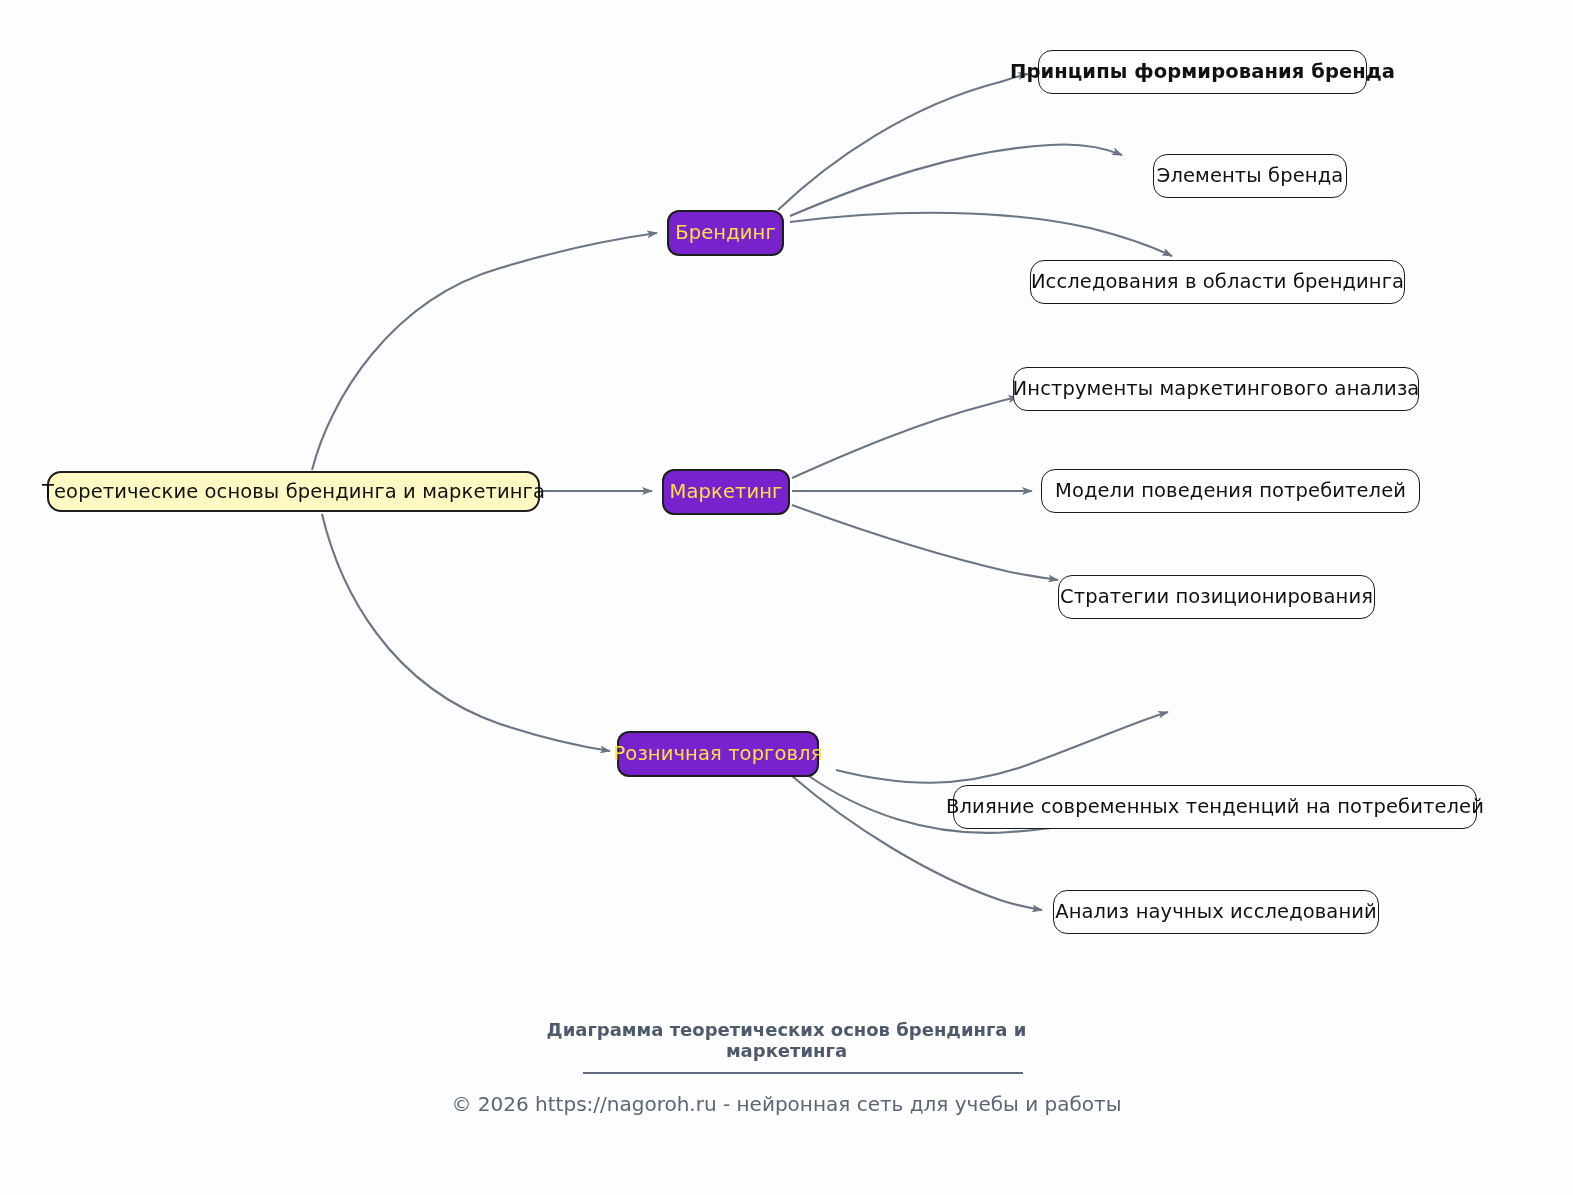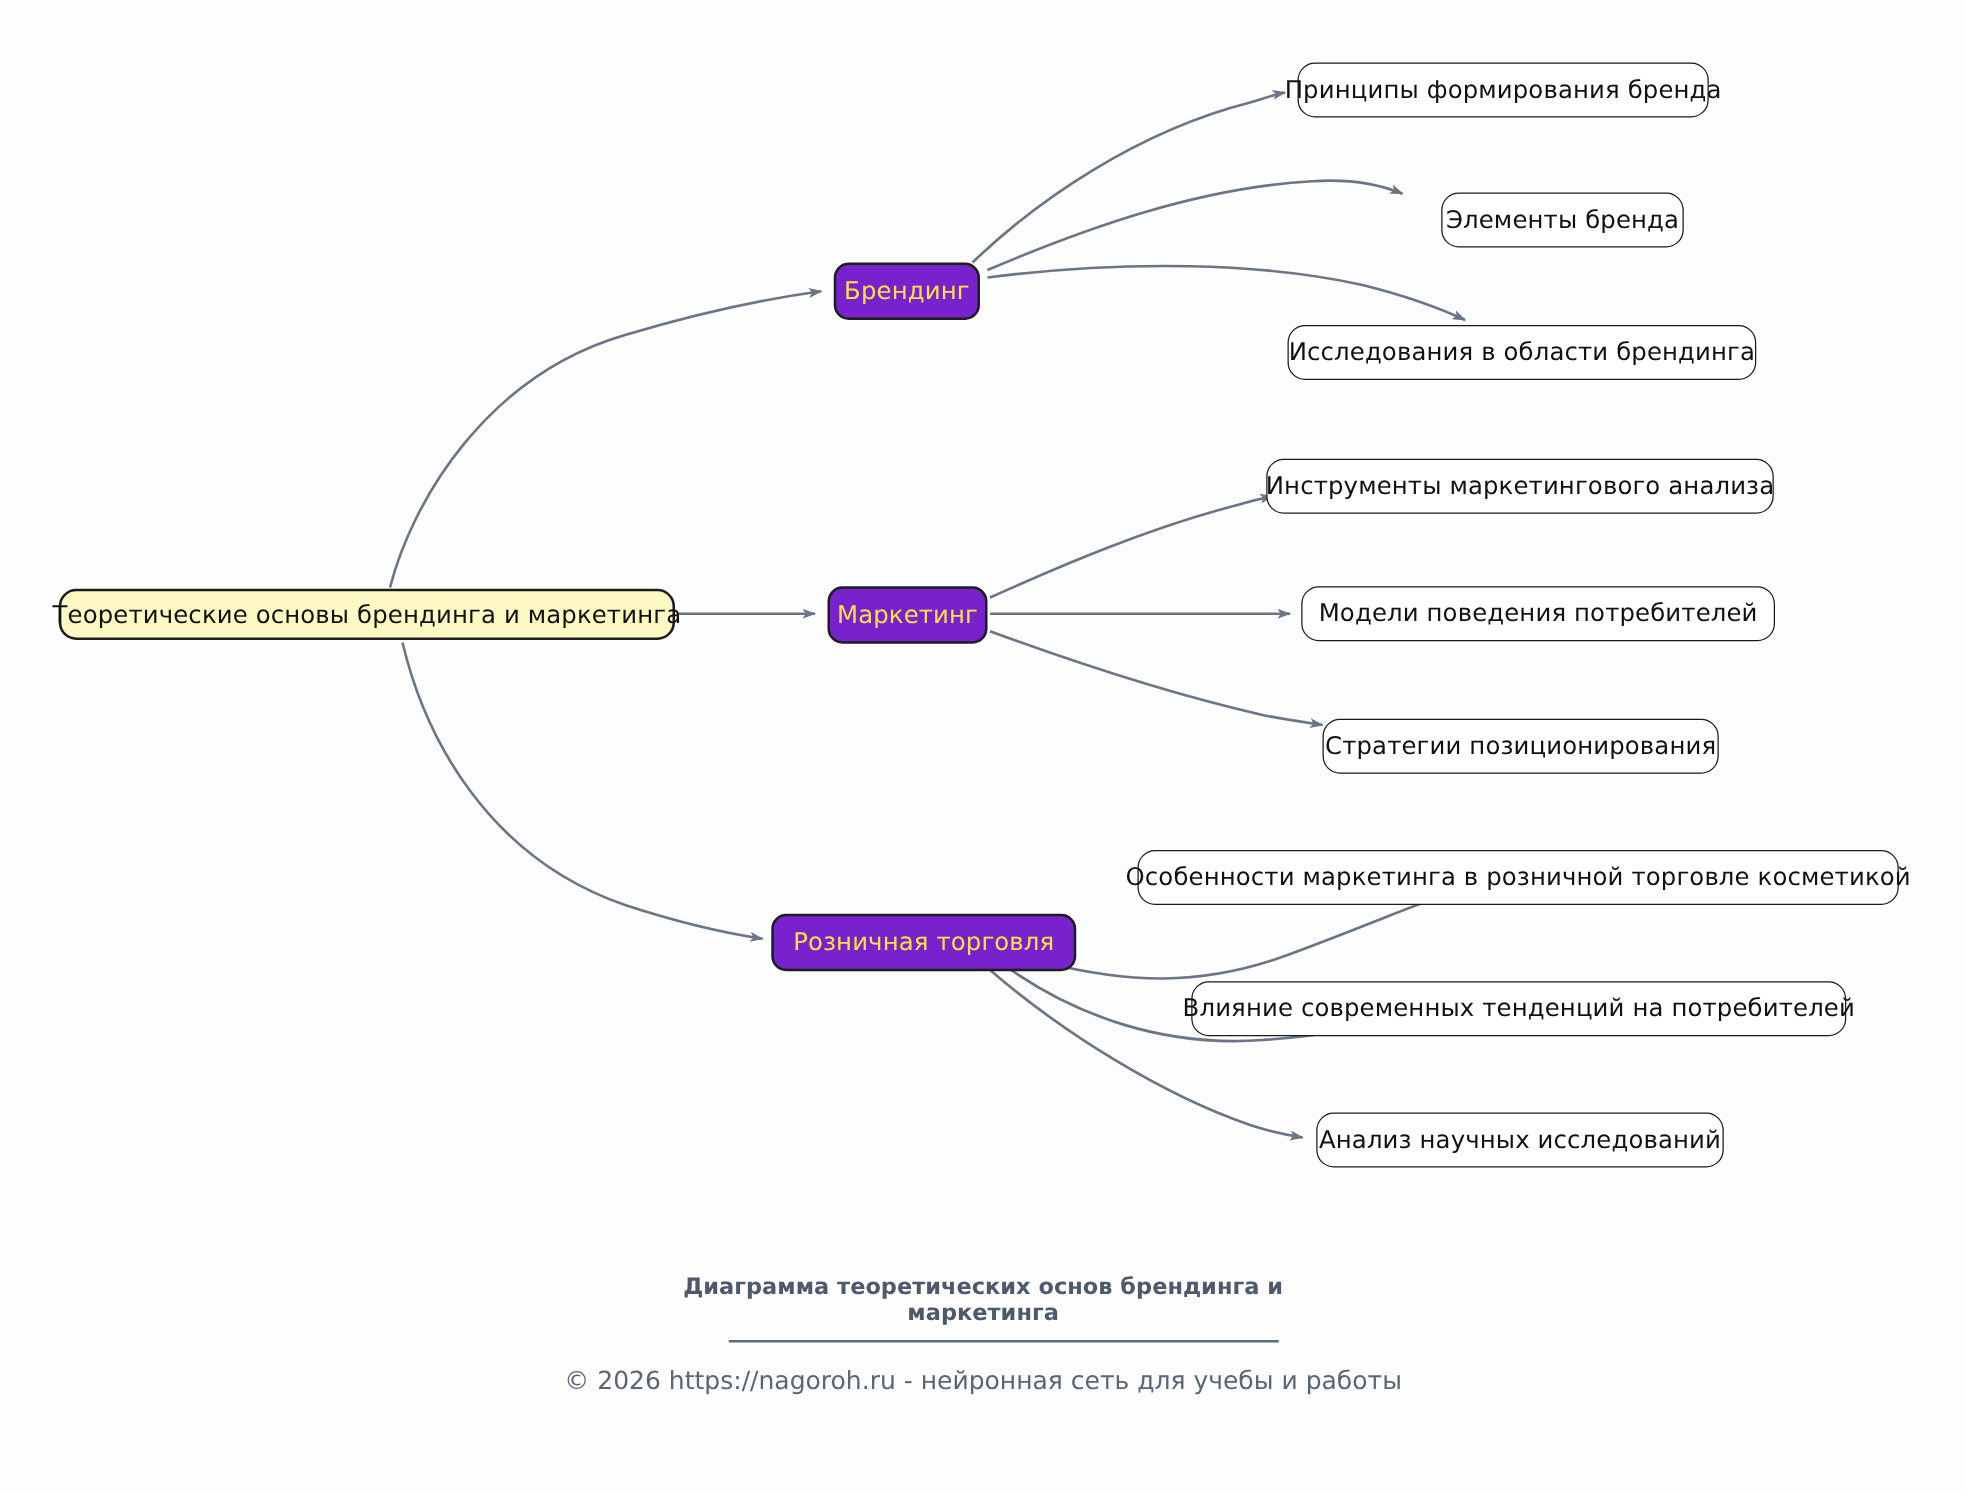--- a/index.html
+++ b/index.html
@@ -131,21 +131,21 @@
     </g>
   </svg>
 
   <div class="node root" style="left:47px; top:471px; width:493px; height:41px;">
     <span>Теоретические основы брендинга и маркетинга</span>
   </div>
 
   <div class="node branch" style="left:667px; top:210px; width:117px; height:46px;">
     <span>Брендинг</span>
   </div>
-  <div class="node leaf" style="left:1038px; top:50px; width:329px; height:44px;">
+  <div class="node leaf" style="left:1038px; top:50px; width:329px; height:44px;font-weight:bold;">
     <span>Принципы формирования бренда</span>
   </div>
   <div class="node leaf" style="left:1153px; top:154px; width:194px; height:44px;">
     <span>Элементы бренда</span>
   </div>
   <div class="node leaf" style="left:1030px; top:260px; width:375px; height:44px;">
     <span>Исследования в области брендинга</span>
   </div>
 
   <div class="node branch" style="left:662px; top:469px; width:128px; height:46px;justify-content:center;">
@@ -154,25 +154,22 @@
   <div class="node leaf" style="left:1013px; top:367px; width:406px; height:44px;">
     <span>Инструменты маркетингового анализа</span>
   </div>
   <div class="node leaf" style="left:1041px; top:469px; width:379px; height:44px;">
     <span>Модели поведения потребителей</span>
   </div>
   <div class="node leaf" style="left:1058px; top:575px; width:317px; height:44px;">
     <span>Стратегии позиционирования</span>
   </div>
 
-  <div class="node branch" style="left:617px; top:731px; width:244px; height:46px;">
+  <div class="node branch" style="left:617px; top:731px; width:202px; height:46px;">
     <span>Розничная торговля</span>
-  </div>
-  <div class="node leaf" style="left:910px; top:680px; width:609px; height:44px;">
-    <span>Особенности маркетинга в розничной торговле косметикой</span>
   </div>
   <div class="node leaf" style="left:953px; top:785px; width:524px; height:44px;">
     <span>Влияние современных тенденций на потребителей</span>
   </div>
   <div class="node leaf" style="left:1053px; top:890px; width:326px; height:44px;">
     <span>Анализ научных исследований</span>
   </div>
 
   <div class="caption caption-line-1">Диаграмма теоретических основ брендинга и</div>
   <div class="caption caption-line-2">маркетинга</div>

